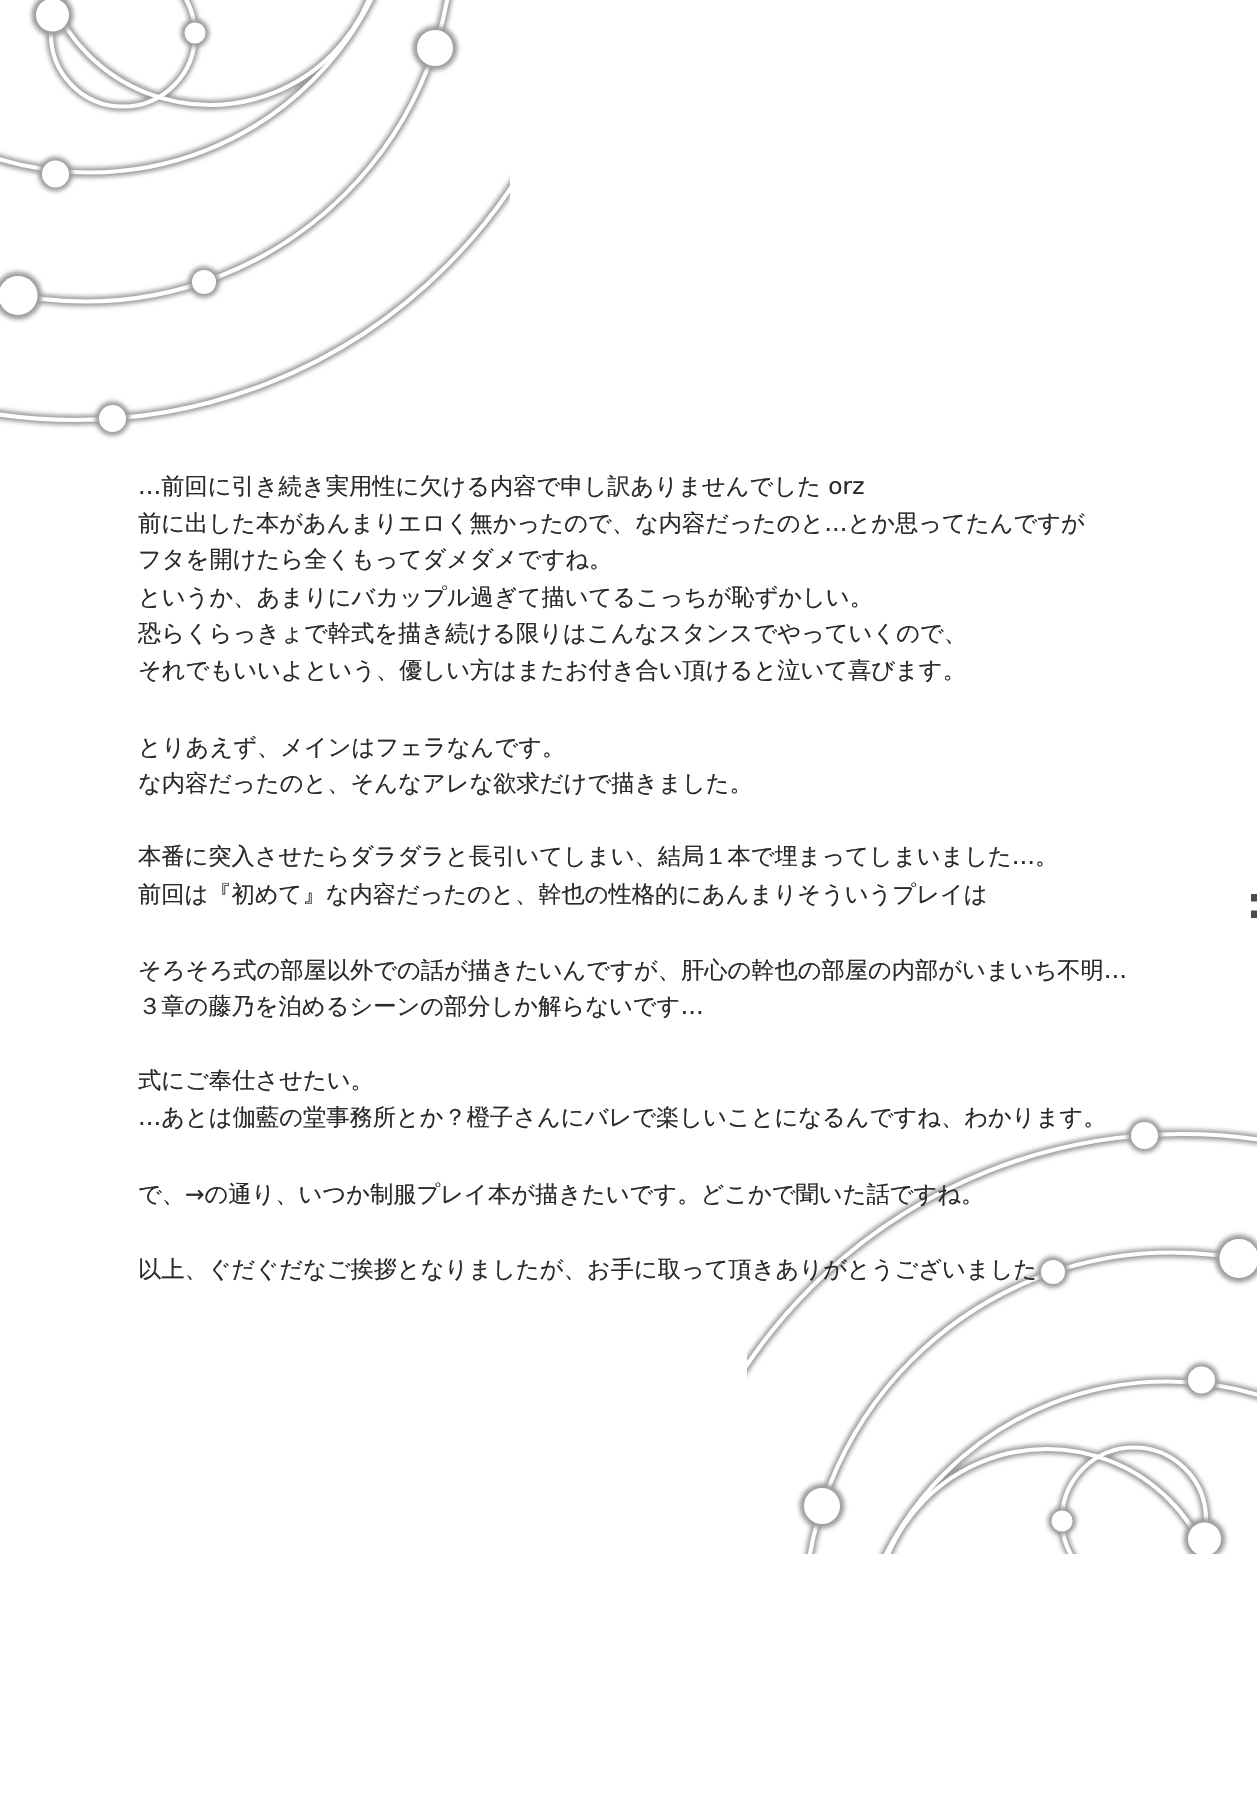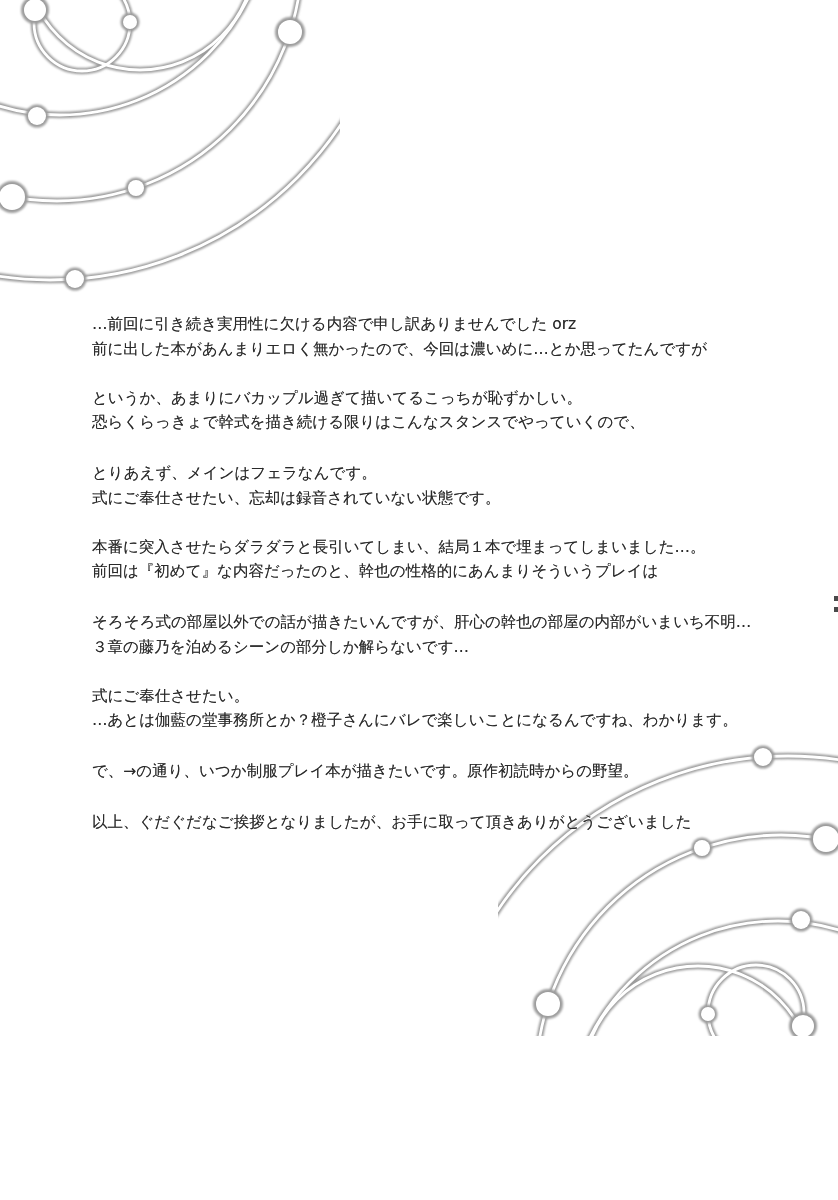--- a/index.html
+++ b/index.html
@@ -92,23 +92,23 @@
 
   <svg class="deco deco-tl" width="340" height="310" viewBox="0 0 340 310">
     <use href="#orbitMotif"></use>
   </svg>
 
   <svg class="deco deco-br" width="340" height="310" viewBox="0 0 340 310">
     <use href="#orbitMotif"></use>
   </svg>
 
   <div class="afterword">
-      <p><span>…前回に引き続き実用性に欠ける内容で申し訳ありませんでした orz</span><br><span>前に出した本があんまりエロく無かったので、今回は濃いめに…とか思ってたんですが</span><br><br><span>というか、あまりにバカップル過ぎて描いてるこっちが恥ずかしい。</span><br><span>恐らくらっきょで幹式を描き続ける限りはこんなスタンスでやっていくので、</span><br></p>
-      <p><span>とりあえず、メインはフェラなんです。</span><br><span>式にご奉仕させたい、忘却は録音されていない状態です。</span><br><br><span>本番に突入させたらダラダラと長引いてしまい、結局１本で埋まってしまいました…。</span><br><span>前回は『初めて』な内容だったのと、幹也の性格的にあんまりそういうプレイは</span><br></p>
+      <p><span>…前回に引き続き実用性に欠ける内容で申し訳ありませんでした orz</span><br><span>前に出した本があんまりエロく無かったので、な内容だったのと…とか思ってたんですが</span><br><span>フタを開けたら全くもってダメダメですね。</span><br><span>というか、あまりにバカップル過ぎて描いてるこっちが恥ずかしい。</span><br><span>恐らくらっきょで幹式を描き続ける限りはこんなスタンスでやっていくので、</span><br><span>それでもいいよという、優しい方はまたお付き合い頂けると泣いて喜びます。</span></p>
+      <p><span>とりあえず、メインはフェラなんです。</span><br><span>な内容だったのと、そんなアレな欲求だけで描きました。</span><br><br><span>本番に突入させたらダラダラと長引いてしまい、結局１本で埋まってしまいました…。</span><br><span>前回は『初めて』な内容だったのと、幹也の性格的にあんまりそういうプレイは</span><br></p>
       <p><span>そろそろ式の部屋以外での話が描きたいんですが、肝心の幹也の部屋の内部がいまいち不明…</span><br><span>３章の藤乃を泊めるシーンの部分しか解らないです…</span><br><br><span>式にご奉仕させたい。</span><br><span>…あとは伽藍の堂事務所とか？橙子さんにバレで楽しいことになるんですね、わかります。</span></p>
-      <p><span>で、→の通り、いつか制服プレイ本が描きたいです。原作初読時からの野望。</span></p>
+      <p><span>で、→の通り、いつか制服プレイ本が描きたいです。どこかで聞いた話ですね。</span></p>
       <p><span>以上、ぐだぐだなご挨拶となりましたが、お手に取って頂きありがとうございました</span></p>
     </div>
 
   <div class="edge-mark edge-mark-1"></div>
   <div class="edge-mark edge-mark-2"></div>
 
 </div>
 
 </body></html>

